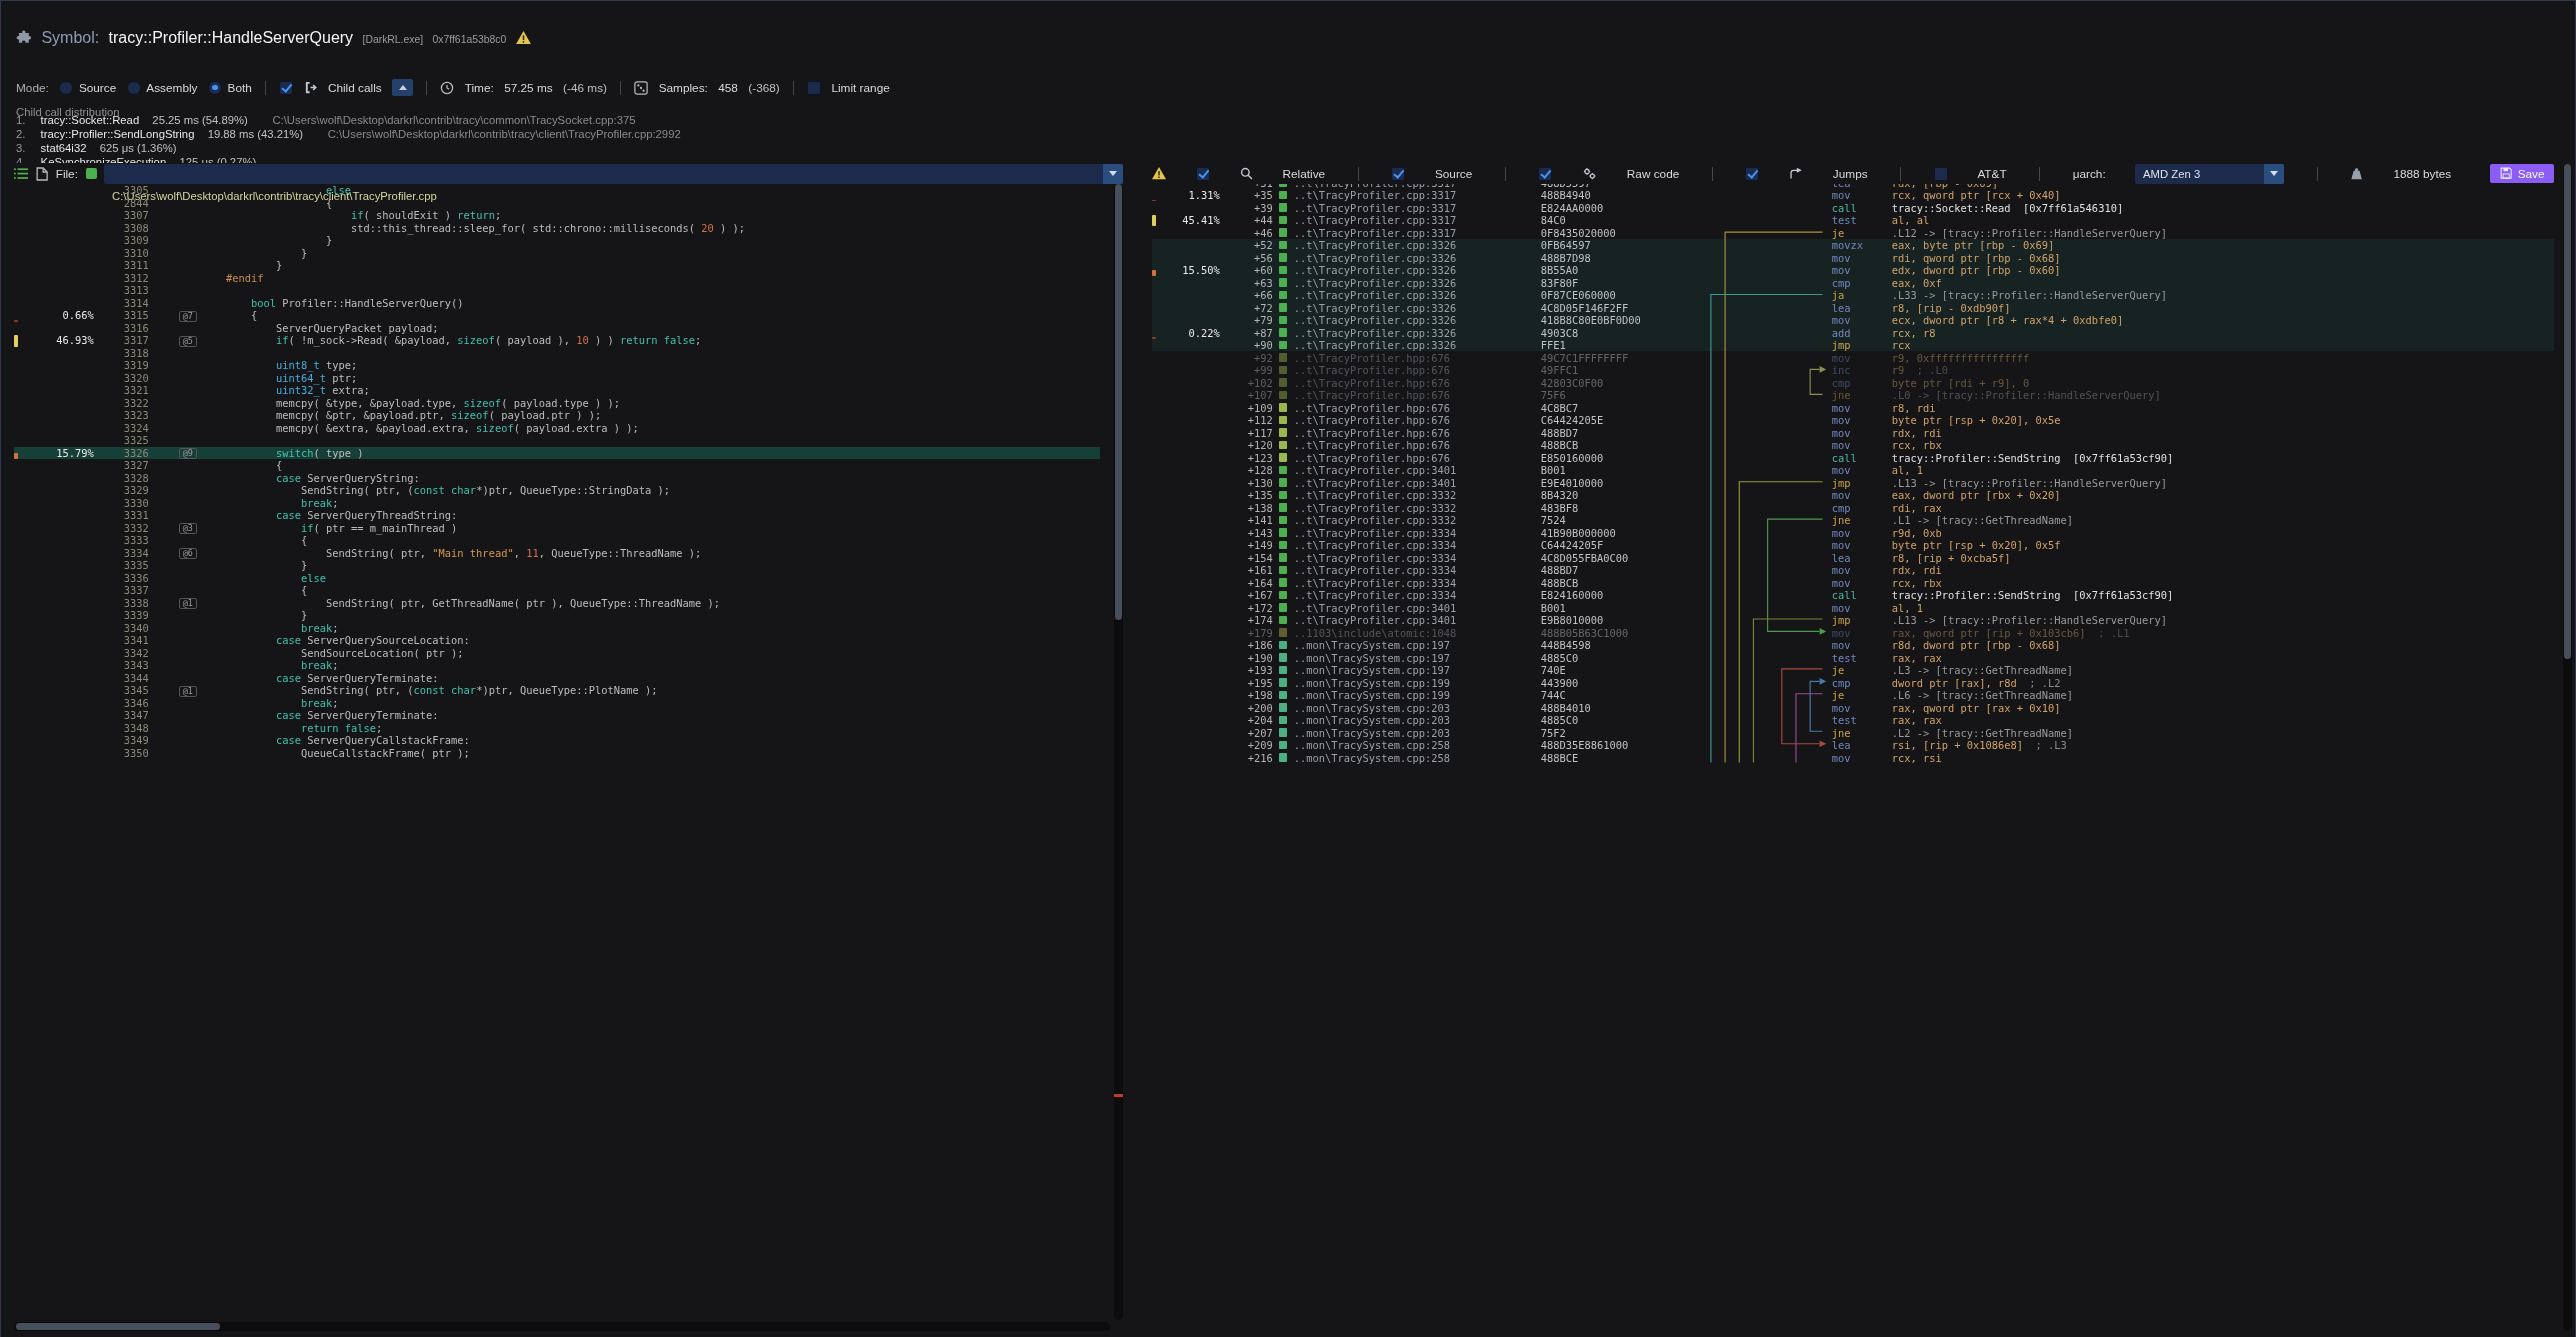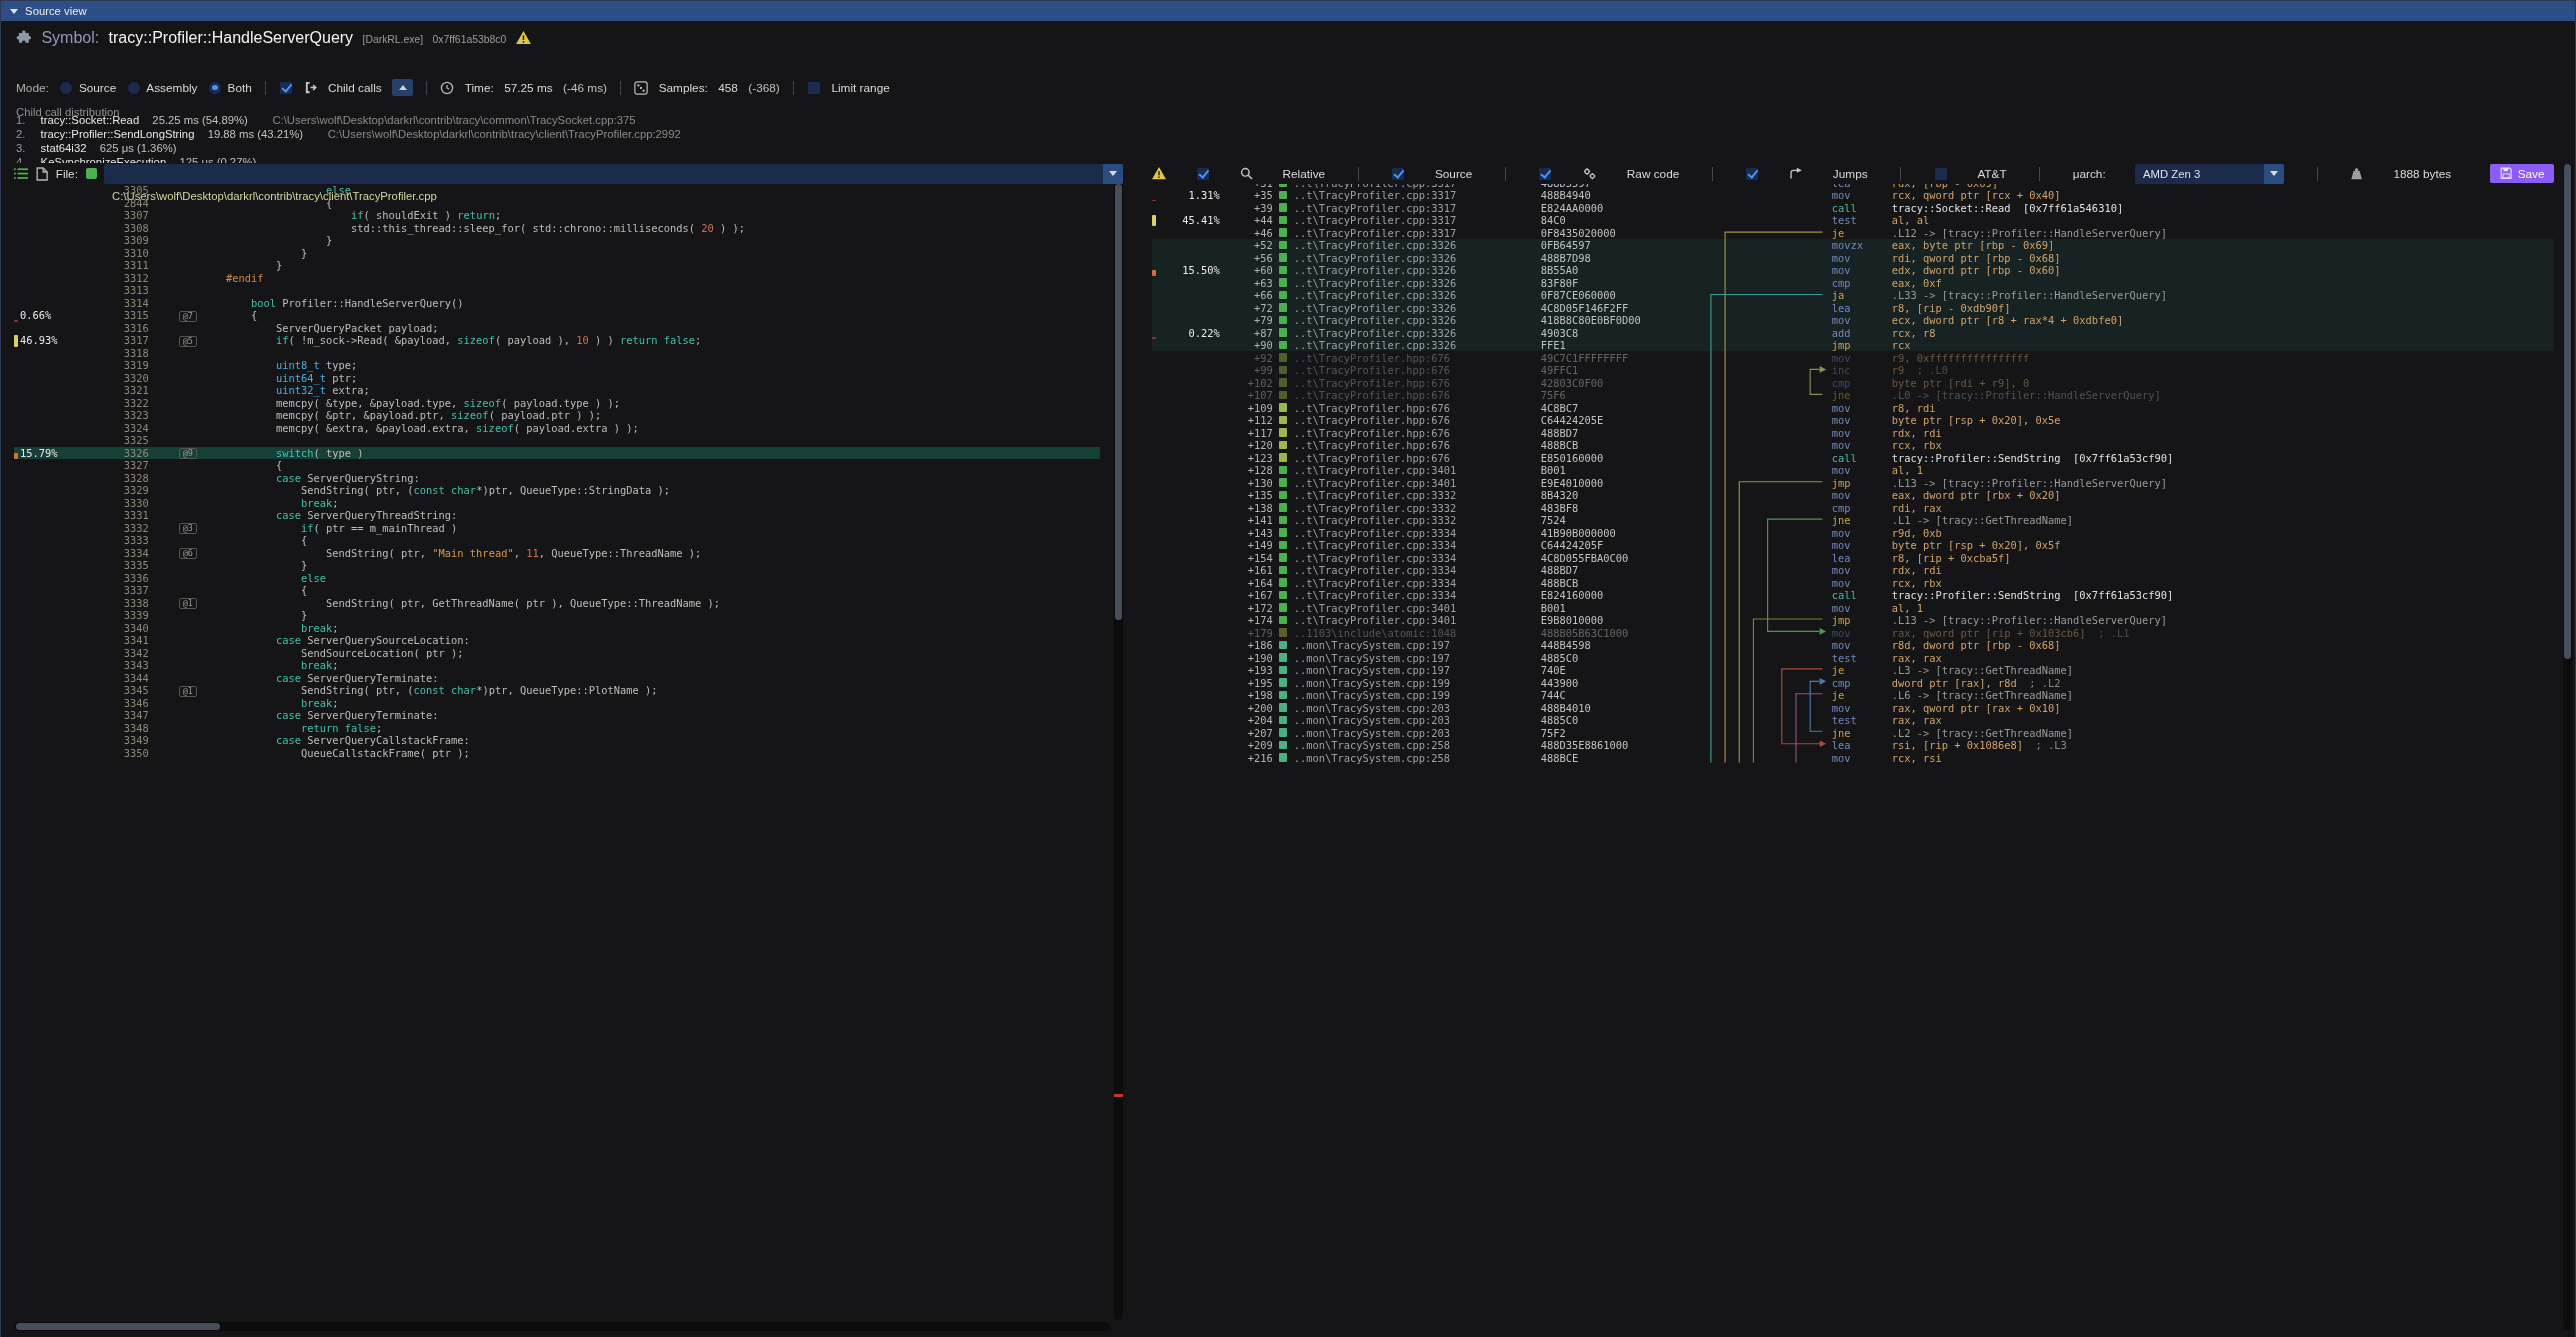--- a/index.html
+++ b/index.html
@@ -71,21 +71,21 @@
 
   
   .src-body { position:absolute; top:183px; left:13.2px; width:1109px; bottom:17px; overflow:hidden; }
   .src-rows { position:absolute; top:0; left:0; width:1086px; }
   .src-row { display:flex; height:12.5px; line-height:12.5px; align-items:center;
              font:10.4px "DejaVu Sans Mono", monospace; white-space:pre; }
   .src-row.hl { background:#163f38; }
   .s-barcol,.a-barcol { width:5.7px; height:12.5px; display:flex; flex-direction:column;
                         justify-content:flex-end; flex:none; }
   .bar-fill { width:3.8px; border-radius:0.9px; }
-  .s-pct { width:74px; text-align:left; color:#eaeaea; flex:none; }
+  .s-pct { width:74px; text-align:right; color:#eaeaea; flex:none; }
   .s-num { width:55px; text-align:right; color:#8c8977; flex:none; }
   .s-chipcol { width:77px; padding-left:30px; flex:none; }
   .s-chip { display:inline-block; border:0.9px solid #565656; border-radius:1.9px; color:#9a9a9a;
             font-size:8.5px; line-height:9.4px; padding:0 2.8px; }
   .c-p{color:#bdbdbd} .c-k{color:#43c1ae} .c-t{color:#45aee0} .c-s{color:#d29a4a}
   .c-n{color:#d2704a} .c-d{color:#c98a4b}
 
   .asm-body { position:absolute; top:183px; left:1151px; width:1402px; bottom:7.6px; overflow:hidden; }
   .asm-rows { position:absolute; top:-7.6px; left:0; width:1402px; }
   .asm-row { display:flex; height:12.5px; line-height:12.5px; align-items:center;
@@ -114,24 +114,20 @@
   .scroll-marker { position:absolute; left:0; right:0; height:2.8px; background:#c0392b; }
 
   .iconlbl { display:flex; align-items:center; gap:5.7px; }
   svg.ic { flex:none; }
 </style>
 </head>
 <body>
 
 <div class="window">
 
-  <div class="titlebar">
-    <span class="tri-down-sm"></span>
-    <span>Source view</span>
-  </div>
 
   <div class="hdr-symbol">
     <svg class="ic" width="16" height="16" viewBox="0 0 16 16">
       <path d="M6.2 1.6a1.7 1.7 0 0 1 3.3.6V3h3.3v3h.6a1.7 1.7 0 1 1 0 3.4h-.6v3.3H9.5a1.7 1.7 0 1 0-3.3 0H2.9V9.4h-.6a1.7 1.7 0 1 1 0-3.4h.6V3h3.3v-.8z" fill="#8f99a6"></path>
     </svg>
     <span class="sym-label">Symbol:</span>
     <span class="sym-name">tracy::Profiler::HandleServerQuery</span>
     <span class="sym-small">[DarkRL.exe]</span>
     <span class="sym-small">0x7ff61a53b8c0</span>
     <svg class="ic" width="15" height="13.2" viewBox="0 0 16 14">

